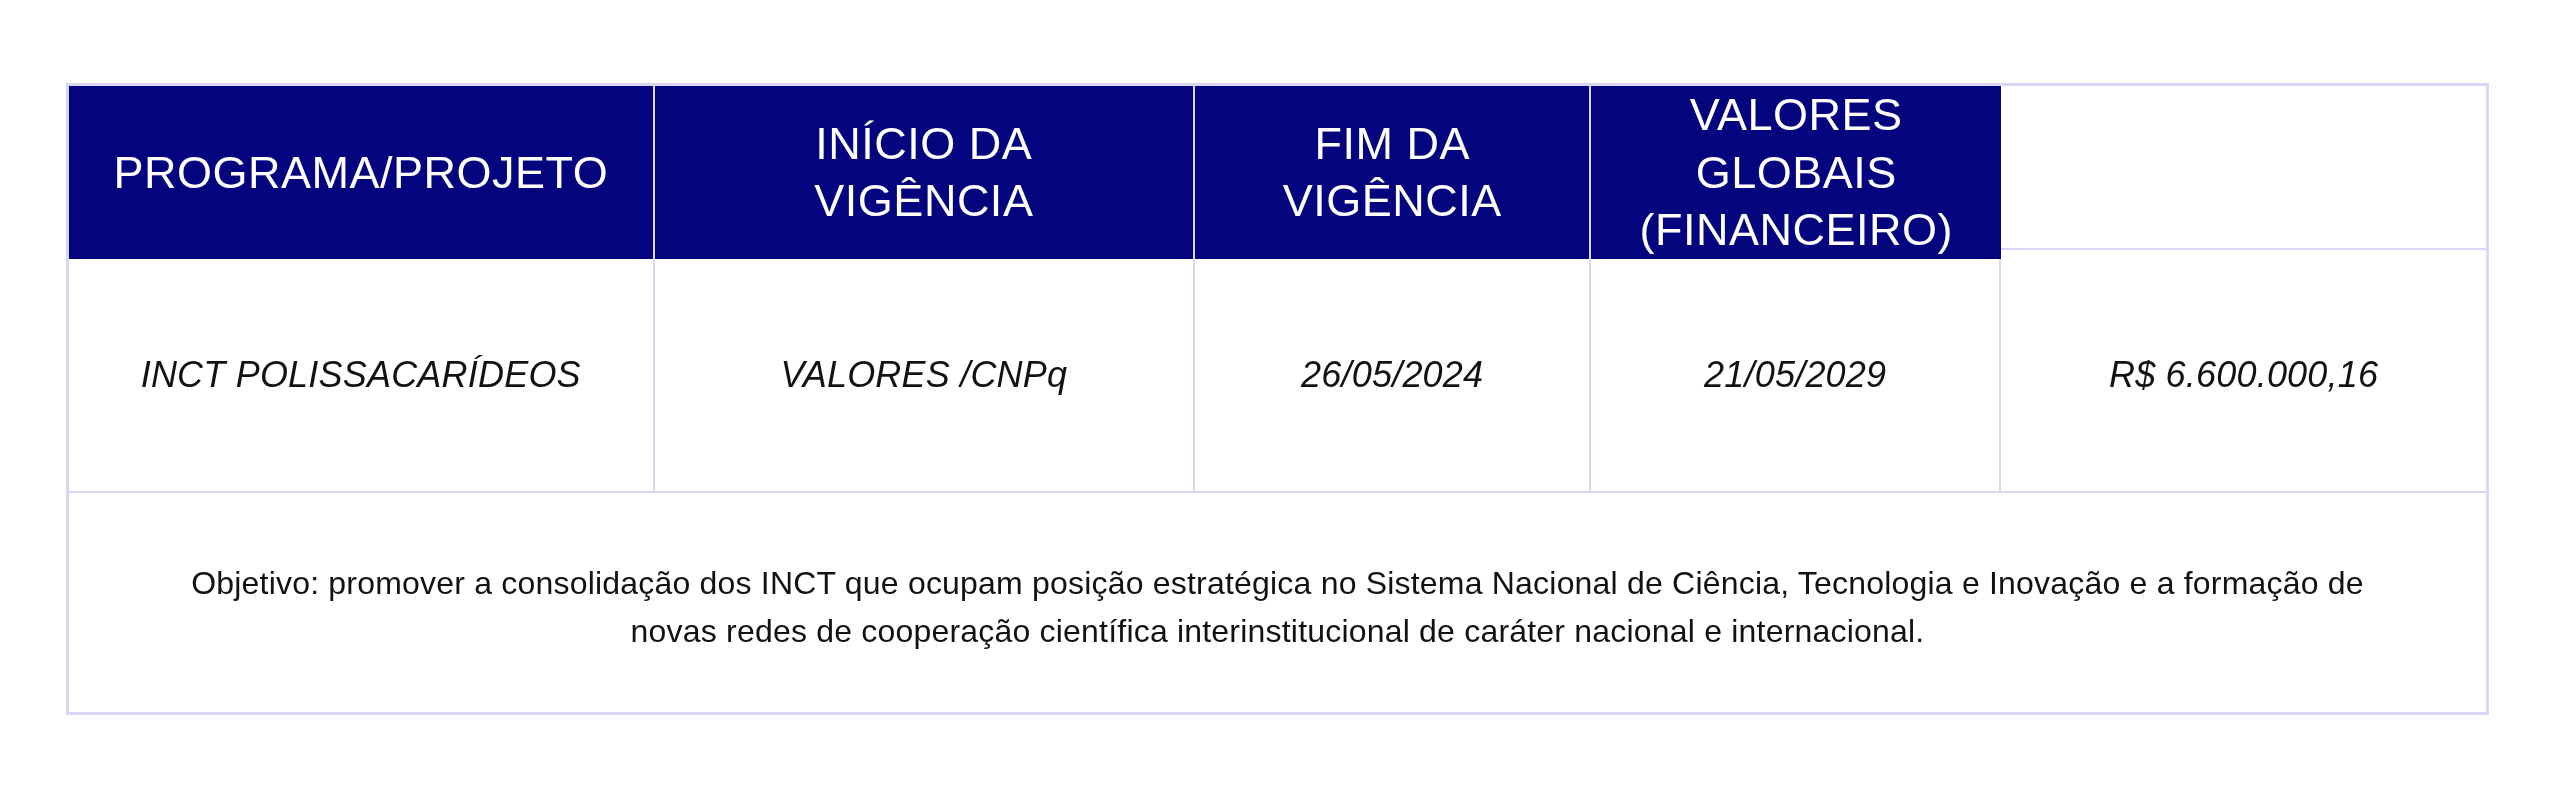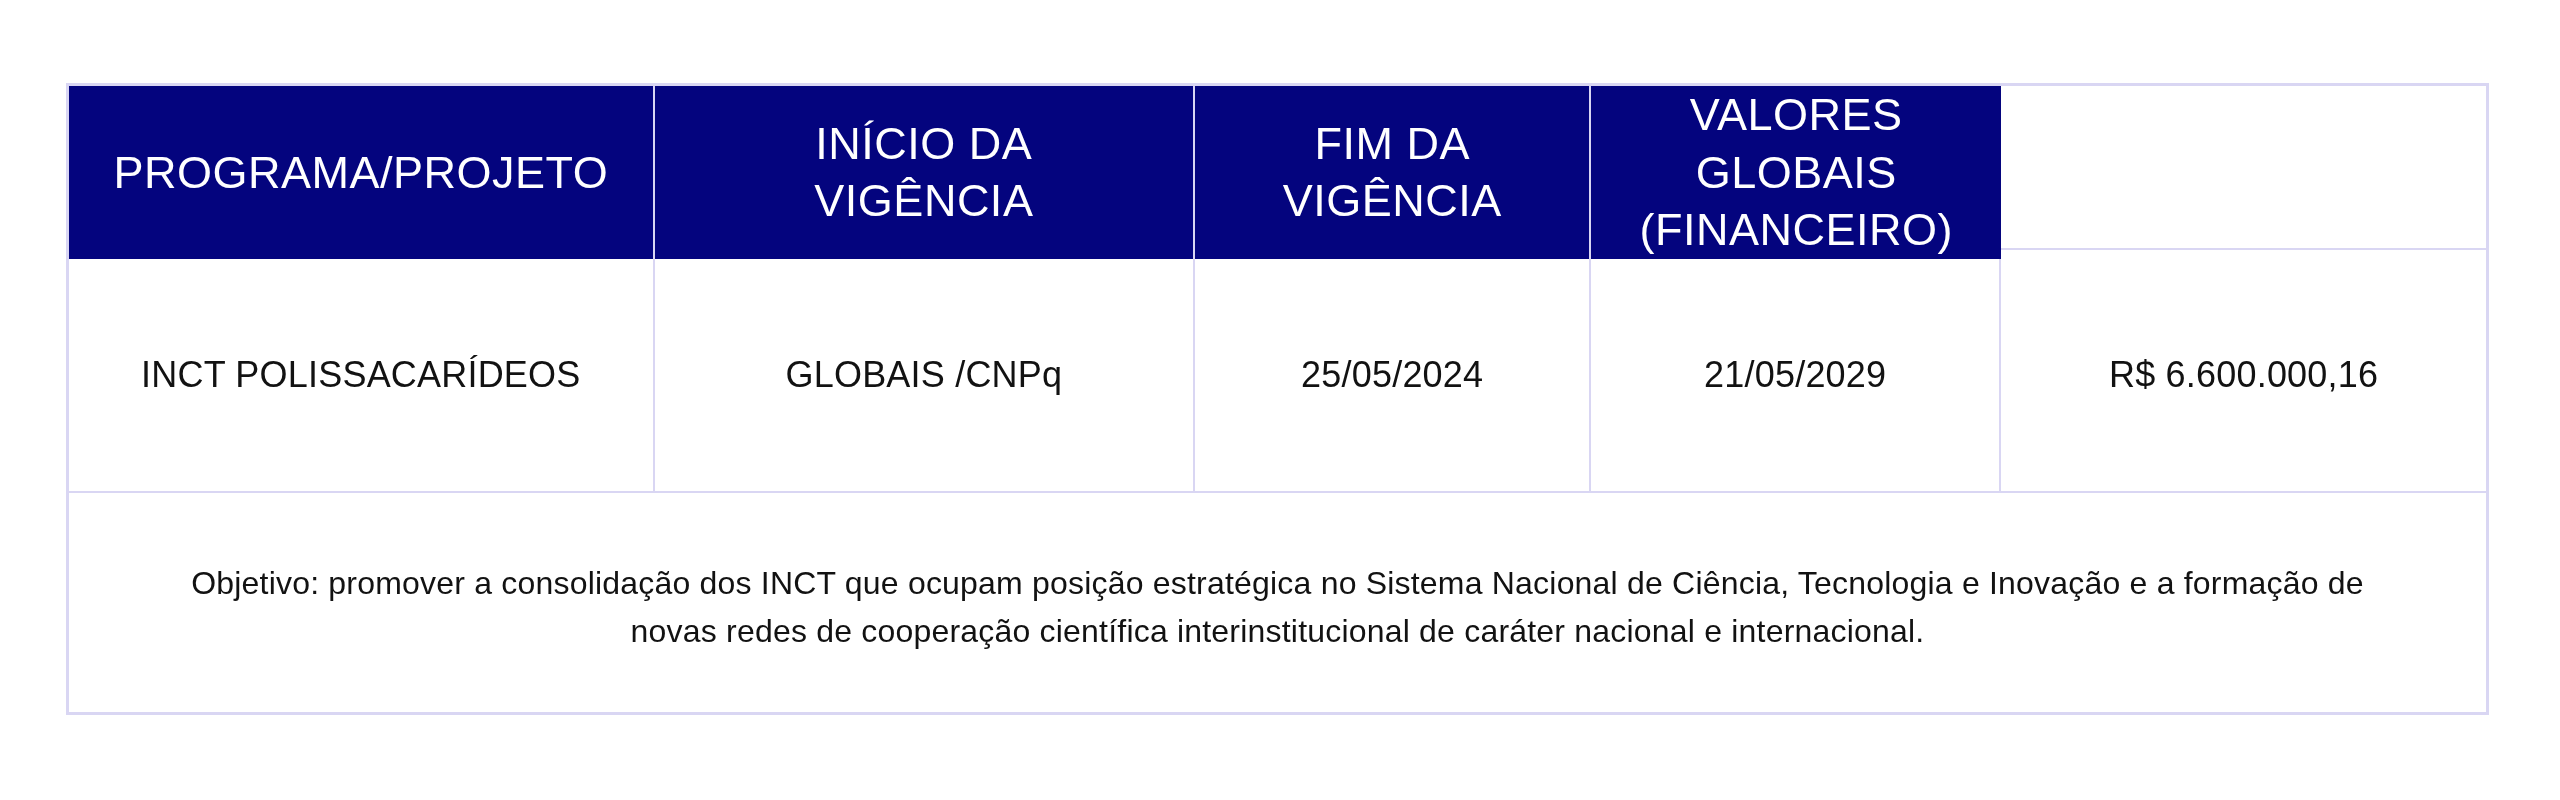--- a/index.html
+++ b/index.html
@@ -47,20 +47,21 @@
     font-size: 45px;
     line-height: 1.28;
     letter-spacing: 0.5px;
     white-space: pre-line;
     border-right: 2px solid var(--border);
   }
   .header-cell:last-child { border-right: none; }
   .data-row {
     height: 234px;
     border-bottom: 2px solid var(--border);
+    font-style: italic;
   }
   .data-cell {
     display: flex;
     align-items: center;
     justify-content: center;
     text-align: center;
     font-size: 36px;
     letter-spacing: 0.2px;
     border-right: 2px solid var(--border);
     background: #ffffff;
@@ -92,22 +93,22 @@
     <div class="header-cell">INÍCIO DA
 VIGÊNCIA</div>
     <div class="header-cell">FIM DA
 VIGÊNCIA</div>
     <div class="header-cell">VALORES GLOBAIS
 (FINANCEIRO)</div>
   </div>
 
   <div class="grid-row data-row">
     <div class="data-cell">INCT POLISSACARÍDEOS</div>
-    <div class="data-cell">GLOBAIS /CNPq</div>
-    <div class="data-cell">25/05/2024</div>
+    <div class="data-cell">VALORES /CNPq</div>
+    <div class="data-cell">26/05/2024</div>
     <div class="data-cell">21/05/2029</div>
     <div class="data-cell">R$ 6.600.000,16</div>
   </div>
 
   <div class="objective-row">
     <p class="objective-text">Objetivo: promover a consolidação dos INCT que ocupam posição estratégica no Sistema Nacional de Ciência, Tecnologia e Inovação e a formação de novas redes de cooperação científica interinstitucional de caráter nacional e internacional.</p>
   </div>
 
 </div>
 

